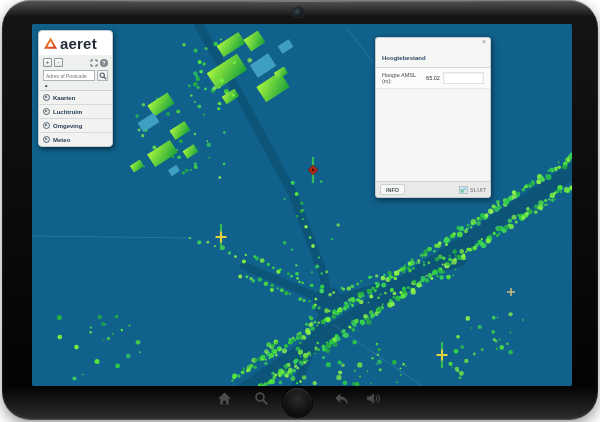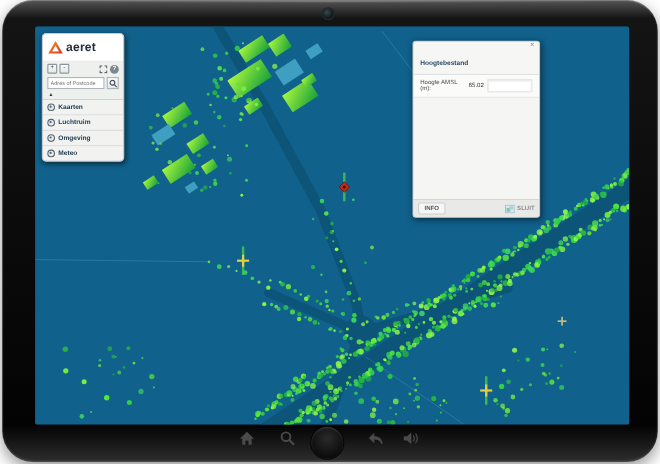--- a/index.html
+++ b/index.html
@@ -27,21 +27,21 @@
     position:absolute;left:30px;top:24px;width:540px;height:362px;border-radius:2px;
     background:#10618c;overflow:hidden;
   }
   #map{position:absolute;left:0;top:0;width:540px;height:362px;}
   
   .sidebar{
     position:absolute;left:6px;top:6px;width:73px;background:#eef0ee;border-radius:4px;
     border:1px solid #c4cad0;box-shadow:1px 2px 5px rgba(0,0,0,.55);overflow:hidden;
   }
   .logo-row{background:#fff;height:24px;display:flex;align-items:center;gap:2px;padding:0 4px;border-radius:4px 4px 0 0;}
-  .logo-text{font-size:11px;font-weight:bold;color:#242e3a;letter-spacing:.2px;}
+  .logo-text{font-size:15px;font-weight:bold;color:#242e3a;letter-spacing:.2px;}
   .toolbar{display:flex;align-items:center;gap:2px;padding:3px 4px 2px;}
   .zbtn{width:9px;height:9px;font-size:6px;line-height:7px;text-align:center;border:1px solid #8d959c;
     background:linear-gradient(#fcfcfc,#e4e6e8);color:#444;padding:0;border-radius:1px;cursor:pointer;}
   .tb-spacer{flex:1;}
   .help-badge{width:8px;height:8px;border-radius:50%;background:#7d868d;color:#fff;font-size:5.5px;
     line-height:8px;text-align:center;font-weight:bold;cursor:pointer;}
   .search-row{display:flex;align-items:center;gap:2px;padding:1px 4px 2px;}
   .search-row input{flex:1;min-width:0;height:9px;font-size:5px;border:1px solid #adb4ba;background:#fff;
     color:#333;padding:0 2px;font-family:"Liberation Sans",sans-serif;}
   .search-btn{width:11px;height:11px;border:1px solid #adb4ba;background:linear-gradient(#fbfbfb,#e7e9ea);

